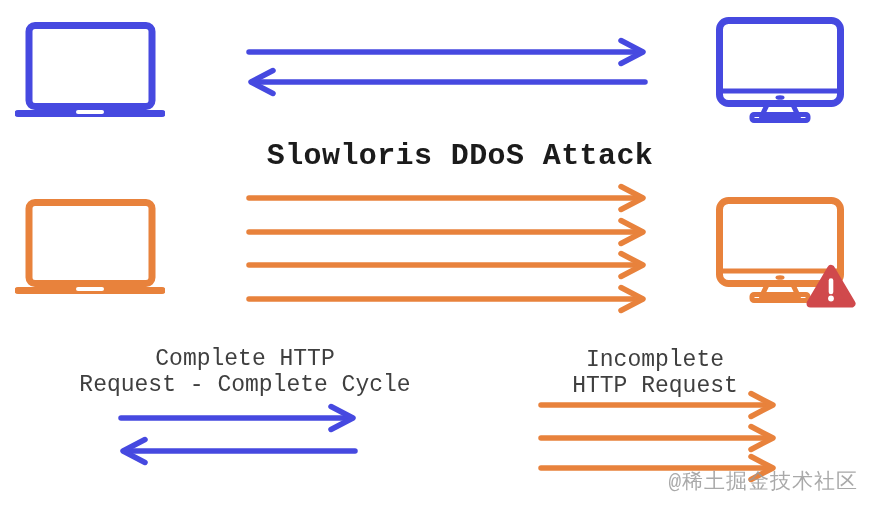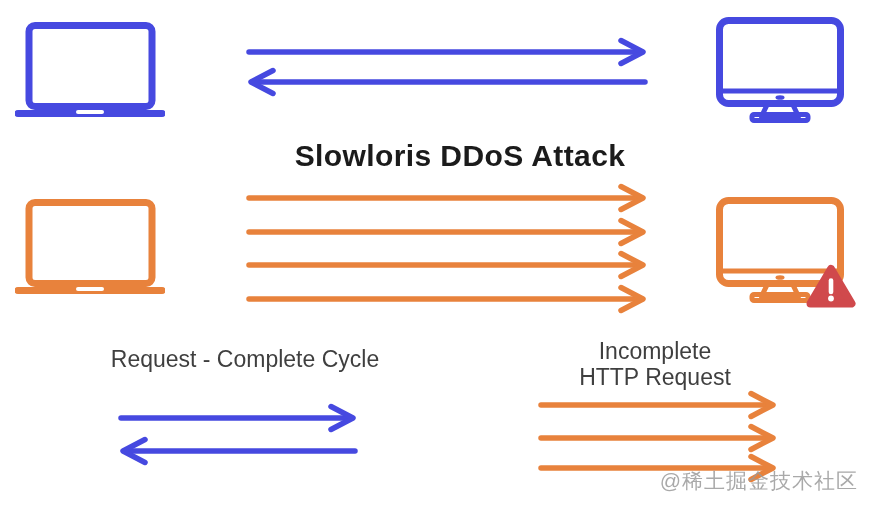--- a/index.html
+++ b/index.html
@@ -3,37 +3,37 @@
 <meta charset="utf-8">
 <style>
   :root{
     --blue:#4649e0; --orange:#e8823c; --red:#d0494c;
     --title-text:#1b1b1b; --label-text:#3f3f3f; --watermark-text:#9b9b9b;
     --background:#ffffff;
   }
   html,body{margin:0;padding:0;background:#fff;}
   .canvas{
     position:relative;width:872px;height:506px;background:var(--background);
-    font-family:Liberation Sans, sans-serif;overflow:hidden;
+    font-family:Liberation Mono, monospace;overflow:hidden;
   }
   svg.icon,svg.arrow{position:absolute;display:block;}
   .blue{color:var(--blue);}
   .orange{color:var(--orange);}
   .red{color:var(--red);}
   .title{
     position:absolute;left:240px;top:140px;width:440px;text-align:center;
     font-size:30px;font-weight:700;letter-spacing:.4px;color:var(--title-text);
     line-height:32px;
   }
   .flow-label{
     position:absolute;text-align:center;font-size:23px;line-height:26px;
     color:var(--label-text);font-weight:400;
   }
   .label-complete{left:50px;top:346px;width:390px;}
-  .label-incomplete{left:525px;top:338px;width:260px;}
+  .label-incomplete{left:525px;top:347px;width:260px;}
   .watermark{
     position:absolute;top:467px;right:14px;font-size:21px;
     color:var(--watermark-text);opacity:.85;letter-spacing:1px;
   }
 </style>
 </head>
 <body>
 
 <svg width="0" height="0" style="position:absolute">
   <defs>
@@ -107,20 +107,21 @@
       <use href="#ar-long"></use>
     </svg>
   <svg class="arrow orange" style="left:246px;top:250px" width="402" height="30">
       <use href="#ar-long"></use>
     </svg>
   <svg class="arrow orange" style="left:246px;top:284px" width="402" height="30">
       <use href="#ar-long"></use>
     </svg>
 
   <div class="flow-label label-complete">
+    <div>Complete HTTP</div>
     <div>Request - Complete Cycle</div>
   </div>
   <svg class="arrow blue" style="left:118px;top:403px" width="240" height="30">
       <use href="#ar-short"></use>
     </svg>
   <svg class="arrow blue" style="left:118px;top:436px" width="240" height="30">
       <use href="#al-short"></use>
     </svg>
 
   <div class="flow-label label-incomplete">

